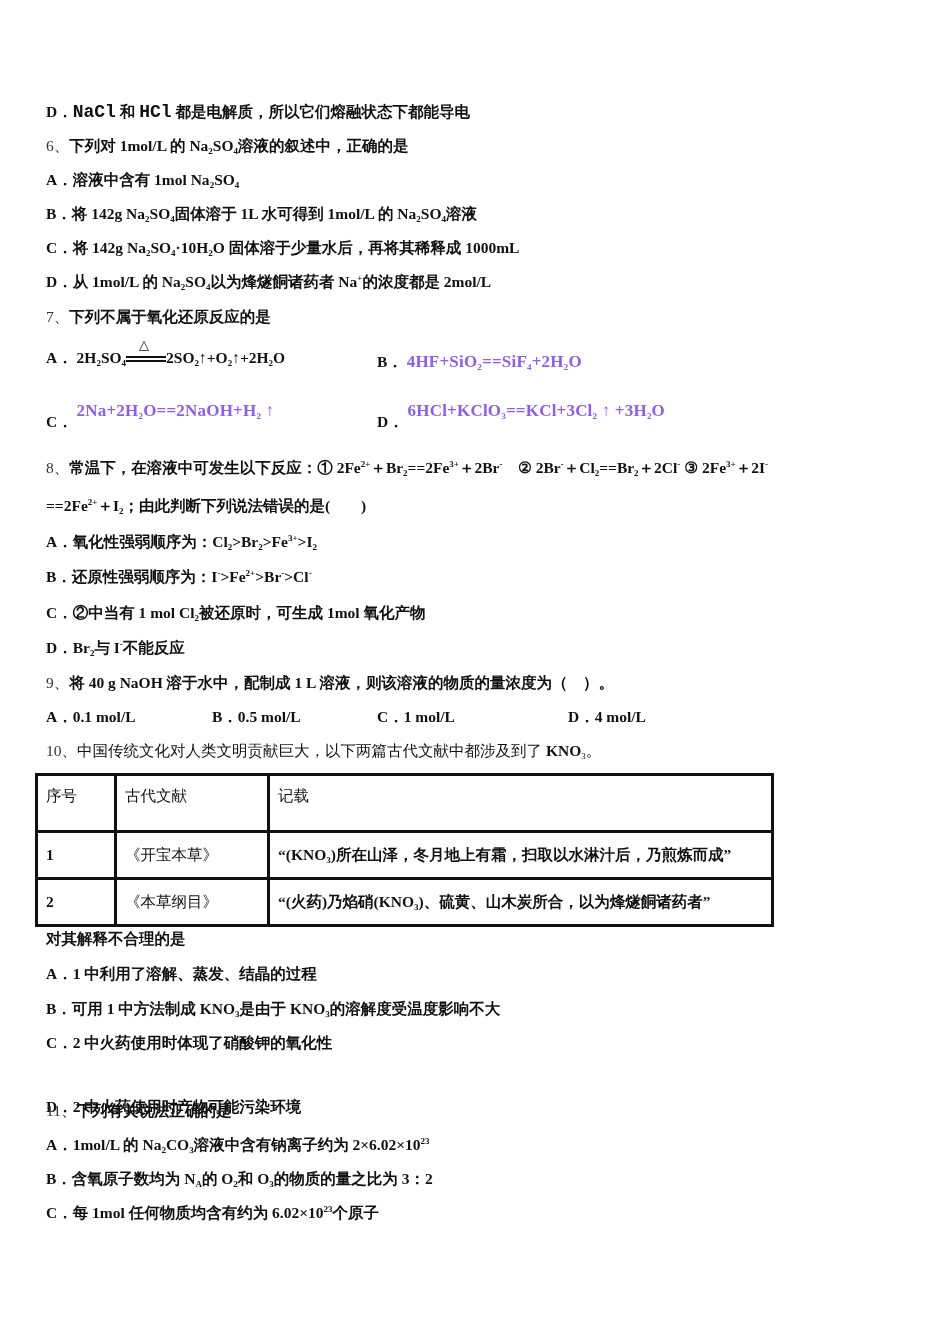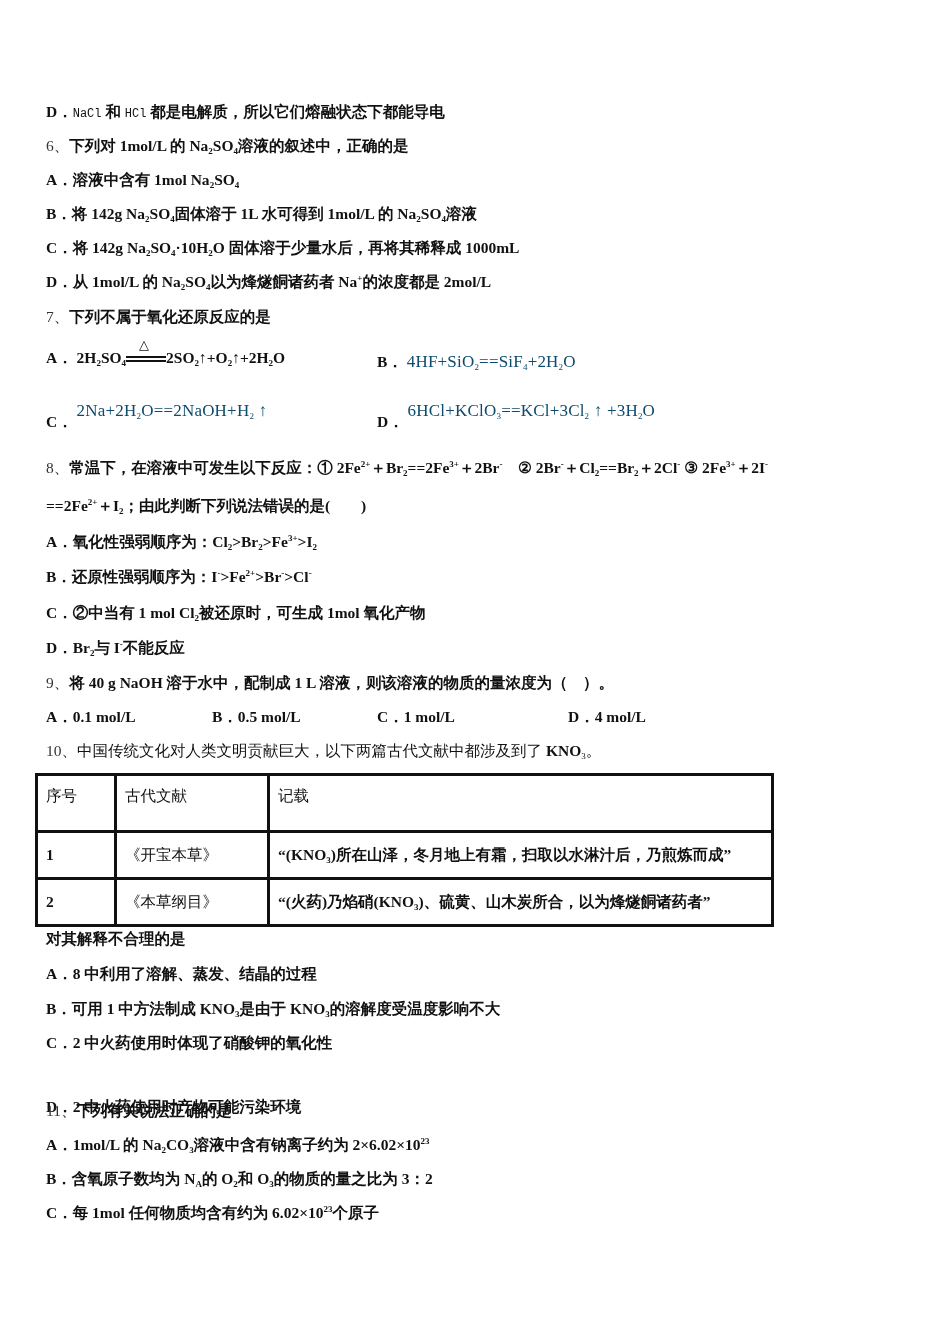--- a/index.html
+++ b/index.html
@@ -7,26 +7,26 @@
     width: 950px; height: 1344px; position: relative; overflow: hidden;
     font-family: "Liberation Serif", "DejaVu Serif", serif;
     color: #111;
   }
   .line {
     position: absolute; left: 46px; white-space: nowrap;
     font-size: 15.5px; line-height: 20px;
   }
   .b { font-weight: bold; }
   .qnum { font-weight: normal; color: #333; }
-  .mono { font-family: "Liberation Mono", "DejaVu Sans Mono", monospace; font-weight: normal; font-size: 12px; }
+  .mono { font-family: "Liberation Mono", "DejaVu Sans Mono", monospace; font-weight: bold; font-size: 18px; }
   sub { font-size: 9px; vertical-align: -3px; line-height: 0; }
   sup { font-size: 9px; vertical-align: 6px; line-height: 0; }
   .formula-img {
     font-family: "Liberation Serif", "DejaVu Serif", serif;
-    font-weight: normal; color: #0c4a6e; font-size: 17px; letter-spacing: 0.2px;
+    font-weight: bold; color: #8b5cf6; font-size: 17px; letter-spacing: 0.2px;
   }
   .opt-label { font-weight: bold; }
   .delta-eq { display: inline-block; position: relative; width: 40px; height: 14px; vertical-align: middle; }
   .delta-eq .tri { position: absolute; left: 13px; top: -17px; font-size: 13px; font-weight: normal; }
   .delta-eq .l1, .delta-eq .l2 { position: absolute; left: 0; width: 40px; height: 1.5px; background: #111; }
   .delta-eq .l1 { top: 4px; } .delta-eq .l2 { top: 8px; }
   table.kno {
     position: absolute; left: 35px; top: 773px; width: 739px;
     border-collapse: collapse; font-size: 15.5px;
   }
@@ -124,21 +124,21 @@
   </tr>
   <tr>
     <td class="col1 b">2</td>
     <td class="col2">《本草纲目》</td>
     <td class="b"><span>“(火药)乃焰硝(KNO</span><sub>3</sub><span>)、硫黄、山木炭所合，以为烽燧餇诸药者”</span></td>
   </tr>
 </tbody>
   </table>
 
 <div class="line b" style="top:929px"><span>对其解释不合理的是</span></div>
-<div class="line b" style="top:964px"><span>A．</span><span>8 中利用了溶解、蒸发、结晶的过程</span></div>
+<div class="line b" style="top:964px"><span>A．</span><span>1 中利用了溶解、蒸发、结晶的过程</span></div>
 <div class="line b" style="top:999px"><span>B．</span><span>可用 1 中方法制成 KNO</span><sub>3</sub><span>是由于 KNO</span><sub>3</sub><span>的溶解度受温度影响不大</span></div>
 <div class="line b" style="top:1033px"><span>C．</span><span>2 中火药使用时体现了硝酸钾的氧化性</span></div>
 <div class="line b" style="top:1097px"><span>D．</span><span>2 中火药使用时产物可能污染环境</span></div>
 
 <div class="line b" style="top:1101px">
   <span class="qnum">11、</span><span>下列有关说法正确的是</span>
 </div>
 <div class="line b" style="top:1135px"><span>A．</span><span>1mol/L 的 Na</span><sub>2</sub><span>CO</span><sub>3</sub><span>溶液中含有钠离子约为 2×6.02×10</span><sup>23</sup></div>
 <div class="line b" style="top:1169px"><span>B．</span><span>含氧原子数均为 N</span><sub>A</sub><span>的 O</span><sub>2</sub><span>和 O</span><sub>3</sub><span>的物质的量之比为 3：2</span></div>
 <div class="line b" style="top:1203px"><span>C．</span><span>每 1mol 任何物质均含有约为 6.02×10</span><sup>23</sup><span>个原子</span></div>

